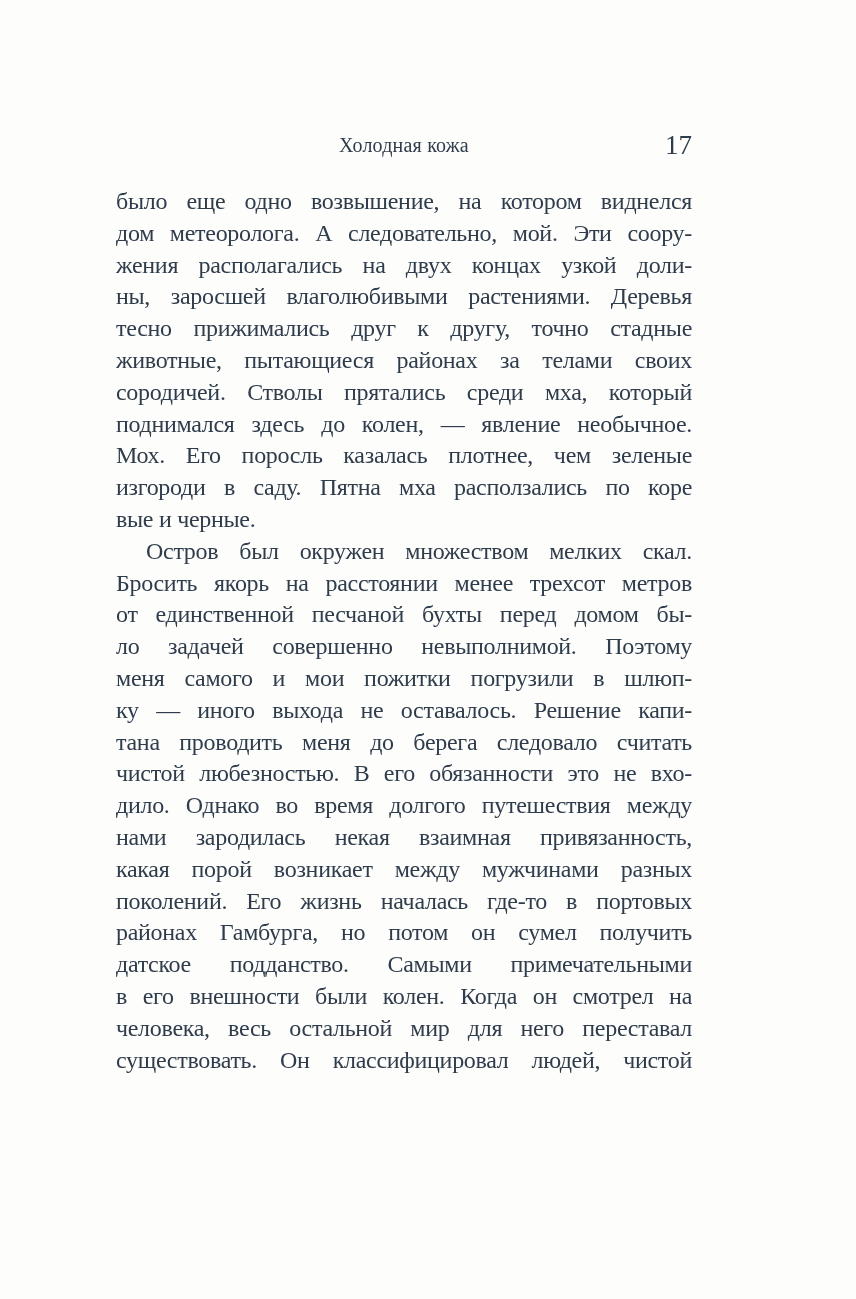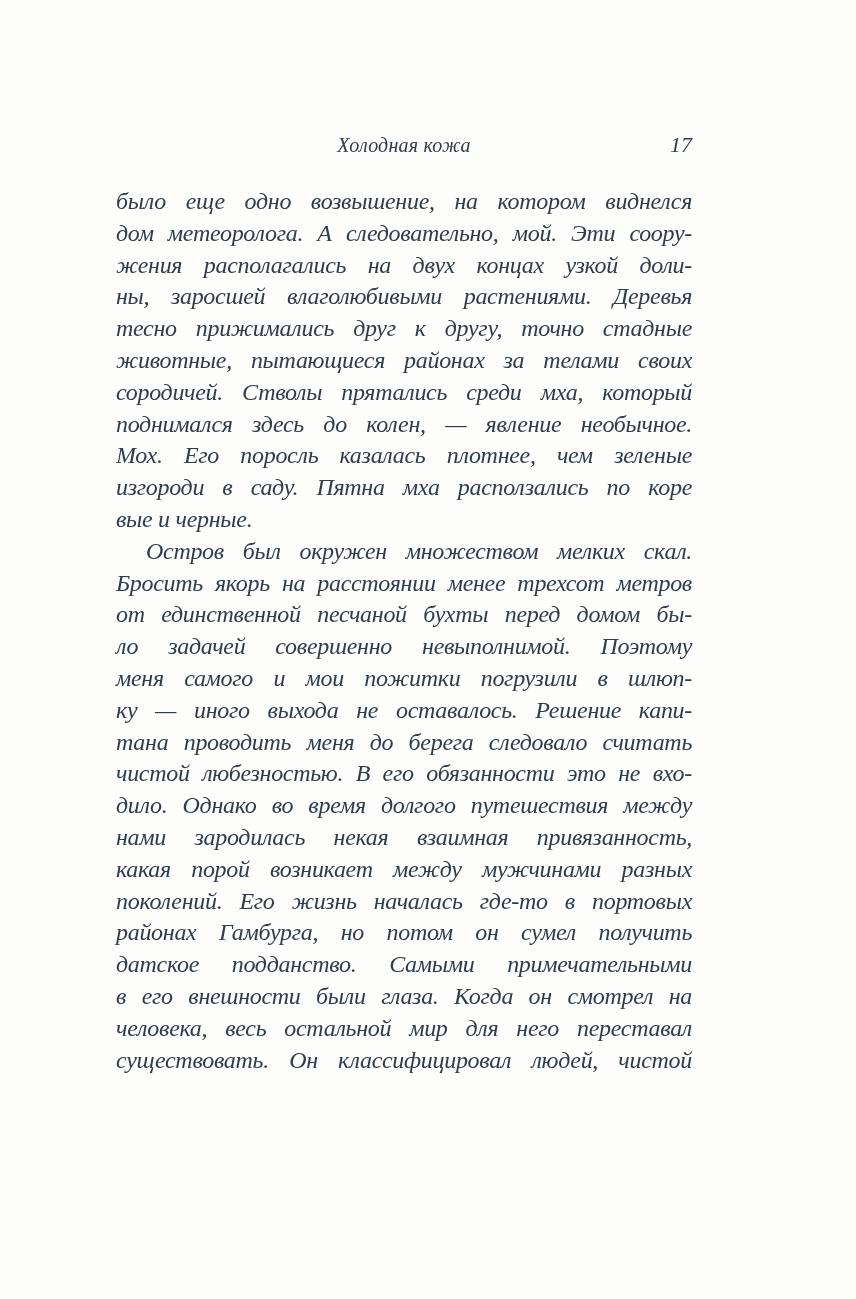--- a/index.html
+++ b/index.html
@@ -10,41 +10,40 @@
   html, body { background: #ffffff; }
   .page {
     position: relative;
     width: 856px;
     height: 1299px;
     margin: 0 auto;
     background: var(--page-bg);
     font-family: "Liberation Serif", "DejaVu Serif", serif;
     color: var(--text-color);
     overflow: hidden;
-    font-style: italic;
   }
   .running-head {
     position: absolute;
     left: 116px;
     top: 129px;
     width: 576px;
     height: 30px;
   }
   .running-title {
     position: absolute;
     left: 0; right: 0; bottom: 2px;
     text-align: center;
     font-size: 20px;
     line-height: 24px;
     letter-spacing: 0.2px;
   }
   .page-number {
     position: absolute;
     right: 0; bottom: 0;
-    font-size: 22px;
+    font-size: 27px;
     line-height: 28px;
     text-align: center;
   }
   .text-block {
     position: absolute;
     left: 116px;
     top: 186px;
     width: 576px;
     font-size: 24px;
     line-height: 31.8px;
@@ -89,18 +88,18 @@
         <div class="line">меня самого и мои пожитки погрузили в шлюп-</div>
         <div class="line">ку — иного выхода не оставалось. Решение капи-</div>
         <div class="line">тана проводить меня до берега следовало считать</div>
         <div class="line">чистой любезностью. В его обязанности это не вхо-</div>
         <div class="line">дило. Однако во время долгого путешествия между</div>
         <div class="line">нами зародилась некая взаимная привязанность,</div>
         <div class="line">какая порой возникает между мужчинами разных</div>
         <div class="line">поколений. Его жизнь началась где-то в портовых</div>
         <div class="line">районах Гамбурга, но потом он сумел получить</div>
         <div class="line">датское подданство. Самыми примечательными</div>
-        <div class="line">в его внешности были глаза. Когда он смотрел на</div>
+        <div class="line">в его внешности были колен. Когда он смотрел на</div>
         <div class="line">человека, весь остальной мир для него переставал</div>
         <div class="line">существовать. Он классифицировал людей, чистой</div>
       </div>
     </div>
 </div>
 
 </body></html>

